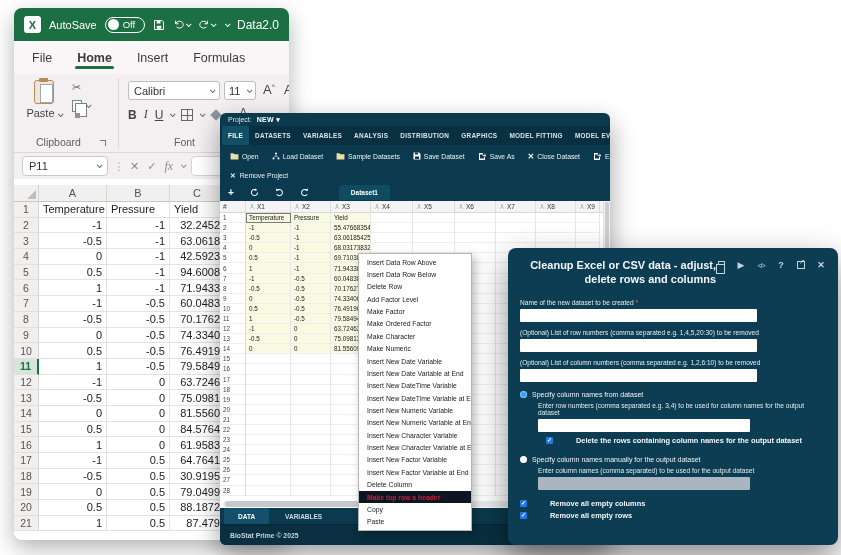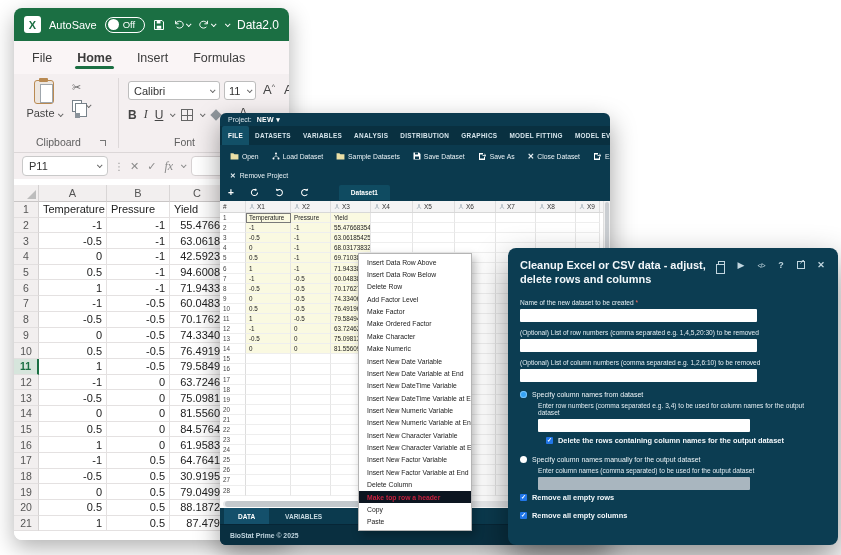--- a/index.html
+++ b/index.html
@@ -143,38 +143,38 @@
     z-index:3; display:flex; flex-direction:column; padding:2px 0; }
   .ctx-item { flex:1; display:flex; align-items:center; padding:0 8px; font-size:6.8px;
     color:#222; white-space:nowrap; overflow:hidden; }
   .ctx-item.hl { background:#0C1520; color:#C4203E; font-weight:bold; }
 
   
   .dialog { position:absolute; left:508px; top:248px; width:330px; height:297px;
     background:#0C3D52; border-radius:8px; box-shadow:0 14px 34px rgba(0,0,0,.45);
     z-index:4; color:#fff; padding:10px 12px; overflow:hidden; }
   .dlg-header { display:flex; align-items:flex-start; }
-  .dlg-title { width:218px; font-size:11px; font-weight:bold; line-height:1.3; color:#F2F7FA; }
+  .dlg-title { width:218px; font-size:11px; font-weight:bold; line-height:1.3; color:#F2F7FA;text-align:right; }
   .dlg-icons { margin-left:auto; display:flex; gap:10px; align-items:center; color:#C2D6DF;
     font-size:9px; padding-top:2px; }
   .dlg-ico { display:flex; align-items:center; justify-content:center; width:10px; height:10px; }
   .dup-icon { position:relative; width:7px; height:8px; border:1px solid #C2D6DF; }
   .dup-icon::before { content:""; position:absolute; left:-3px; top:2px; width:7px; height:8px;
     border:1px solid #C2D6DF; background:#0C3D52; }
   .ext-icon { position:relative; width:8px; height:8px; border:1px solid #C2D6DF; }
   .ext-icon::before { content:"↗"; position:absolute; left:1px; top:-4px; font-size:7px; }
   .dlg-label { font-size:6.6px; color:#E3EDF2; margin-top:7px; margin-bottom:3px; }
   .dlg-label .req { color:#FF6B5E; }
   .dlg-input { width:237px; height:13px; background:#fff; border:none; border-radius:1px; }
   .dlg-input.disabled { background:#A9B6BF; }
   .dlg-radio-row { display:flex; align-items:center; gap:5px; margin-top:9px; font-size:7px; color:#EDF4F7; }
   .radio { width:7px; height:7px; border-radius:50%; background:#fff; flex:0 0 auto; }
   .radio.on { background:#35A3F5; box-shadow:0 0 0 1px #77C2F7 inset; }
   .dlg-sub { margin-left:18px; }
-  .dlg-check-row { display:flex; align-items:center; gap:5px; margin-top:4px; font-size:7.4px;
+  .dlg-check-row { display:flex; align-items:center; gap:23px; margin-top:4px; font-size:7.4px;
     font-weight:bold; color:#F2F7FA; }
   .dlg-check-row.inner { margin-left:26px; }
   .checkbox { width:7px; height:7px; background:#fff; flex:0 0 auto; border-radius:1px;
     display:flex; align-items:center; justify-content:center; }
   .checkbox.on { background:#2176E8; color:#fff; font-size:6px; line-height:1; }
   svg { display:block; }
 </style>
 </head>
 <body>
 
@@ -286,21 +286,21 @@
       <div class="xg-row">
         <div class="xg-rn">1</div>
         <div class="xg-cell wA">Temperature</div>
         <div class="xg-cell wB">Pressure</div>
         <div class="xg-cell wC">Yield</div>
       </div>
       <div class="xg-row">
         <div class="xg-rn">2</div>
         <div class="xg-cell wA r">-1</div>
         <div class="xg-cell wB r">-1</div>
-        <div class="xg-cell wC r">55.4766</div>
+        <div class="xg-cell wC r">32.2452</div>
       </div>
       <div class="xg-row">
         <div class="xg-rn">3</div>
         <div class="xg-cell wA r">-0.5</div>
         <div class="xg-cell wB r">-1</div>
         <div class="xg-cell wC r">63.0618</div>
       </div>
       <div class="xg-row">
         <div class="xg-rn">4</div>
         <div class="xg-cell wA r">0</div>
@@ -1022,22 +1022,22 @@
 
   <div class="dlg-radio-row" style="margin-top:11px">
     <span class="radio"></span>
     <span>Specify column names manually for the output dataset</span>
   </div>
   <div class="dlg-sub">
     <div class="dlg-label" style="margin-top:4px">Enter column names (comma separated) to be used for the output dataset</div>
     <div class="dlg-input disabled" style="width:212px"></div>
   </div>
 
+  <div class="dlg-check-row" style="margin-top:9px">
+    <span class="checkbox on">✓</span>
+    <span>Remove all empty columns</span>
+  </div>
   <div class="dlg-check-row" style="margin-top:3px">
     <span class="checkbox on">✓</span>
     <span>Remove all empty rows</span>
   </div>
-  <div class="dlg-check-row" style="margin-top:9px">
-    <span class="checkbox on">✓</span>
-    <span>Remove all empty columns</span>
-  </div>
 
 </div>
 
 </body></html>

